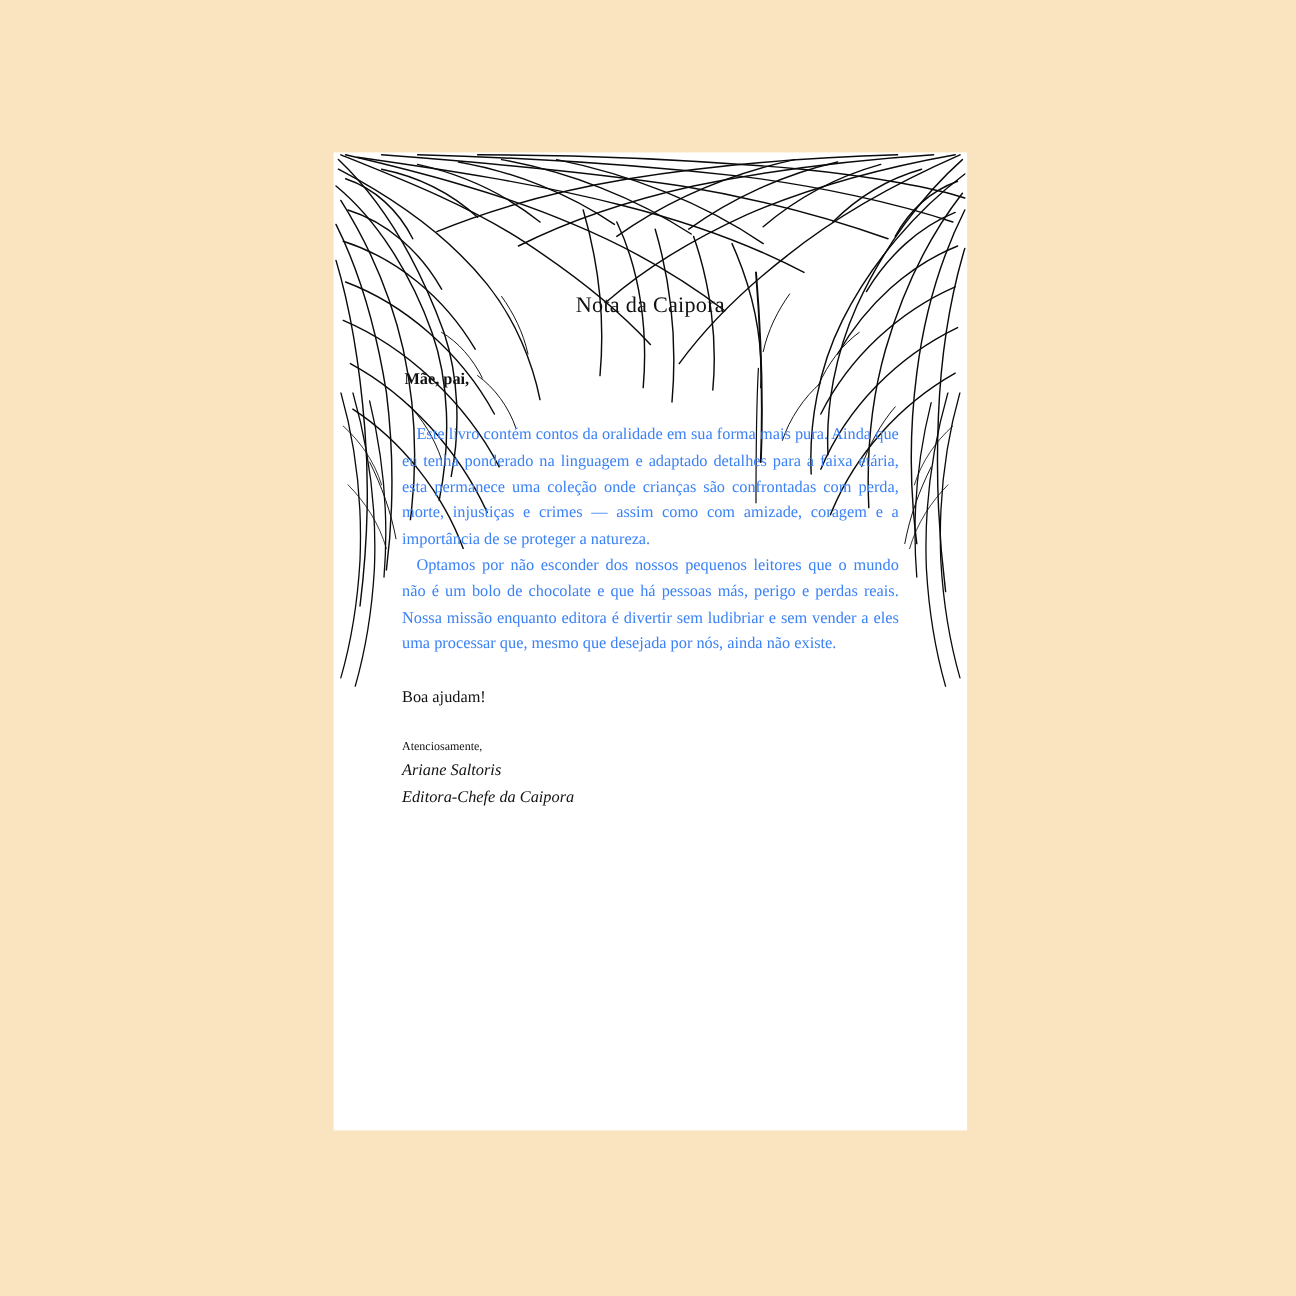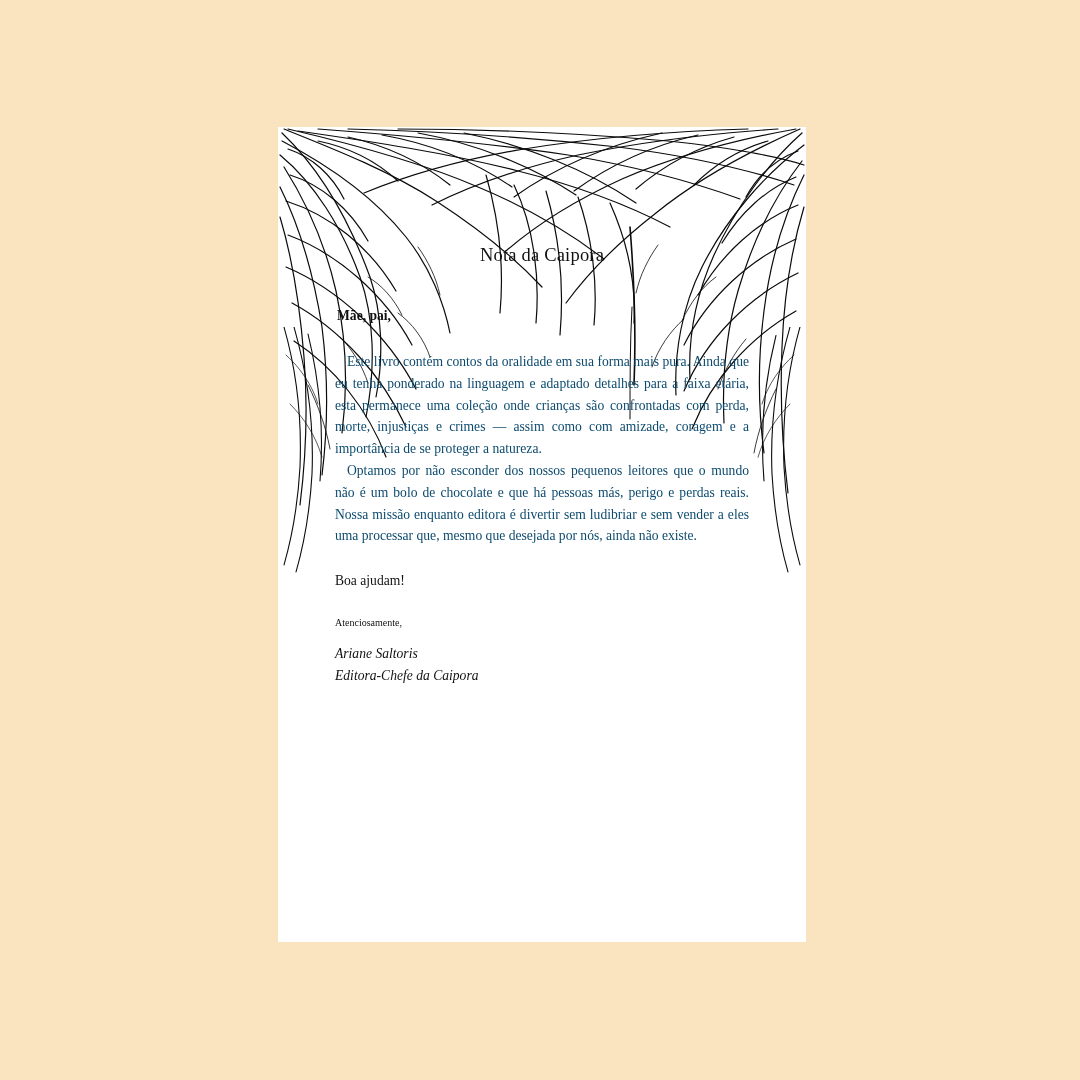--- a/index.html
+++ b/index.html
@@ -59,21 +59,21 @@
   .salutation {
     font-size: 13.6px;
     color: #111111;
     margin-top: 42px;
     margin-left: 2px;
     font-weight: bold;
   }
   p.body-para {
     font-size: 13.6px;
     line-height: 21.8px;
-    color: #0c4a6e;
+    color: #3b82f6;
     text-align: justify;
     margin: 0;
     text-indent: 12px;
   }
   p.first-para {
     margin-top: 27px;
   }
   .closing-line {
     font-size: 13.6px;
     color: #111111;
@@ -81,21 +81,21 @@
   }
   .signoff {
     font-size: 10px;
     color: #111111;
     margin-top: 28px;
   }
   .sig-name {
     font-size: 13.6px;
     font-style: italic;
     color: #111111;
-    margin-top: 18px;
+    margin-top: 6px;
   }
   .sig-role {
     font-size: 13.6px;
     font-style: italic;
     color: #111111;
     margin-top: 6px;
   }
 </style>
 </head>
 <body>

